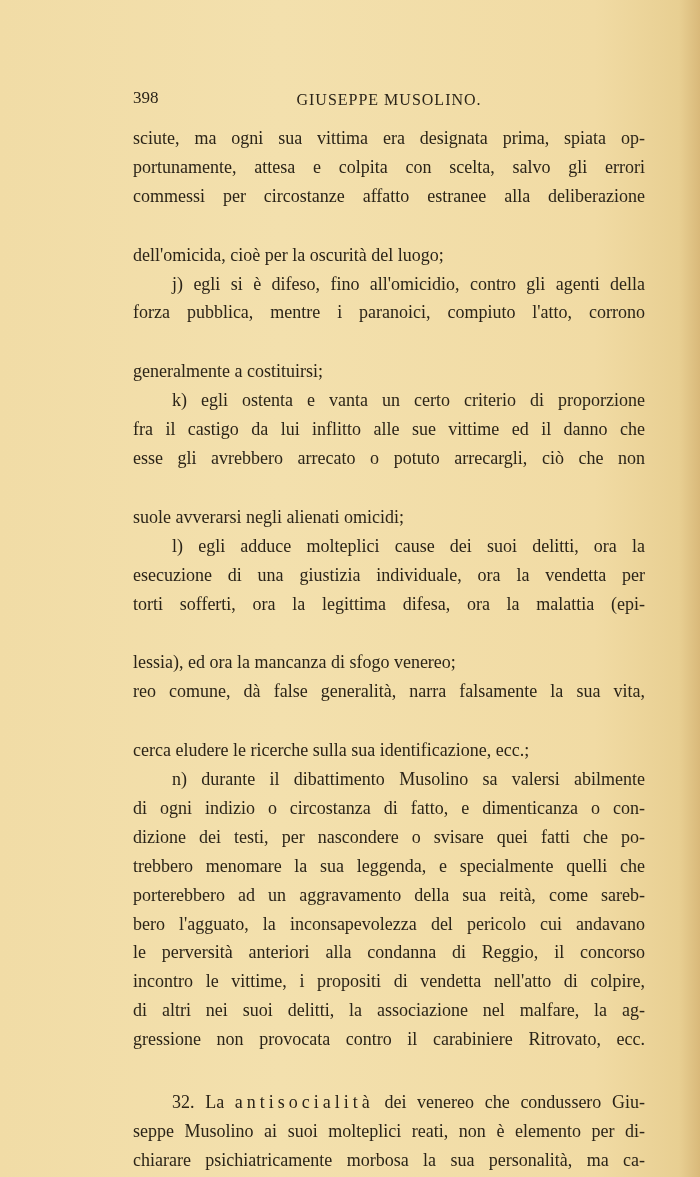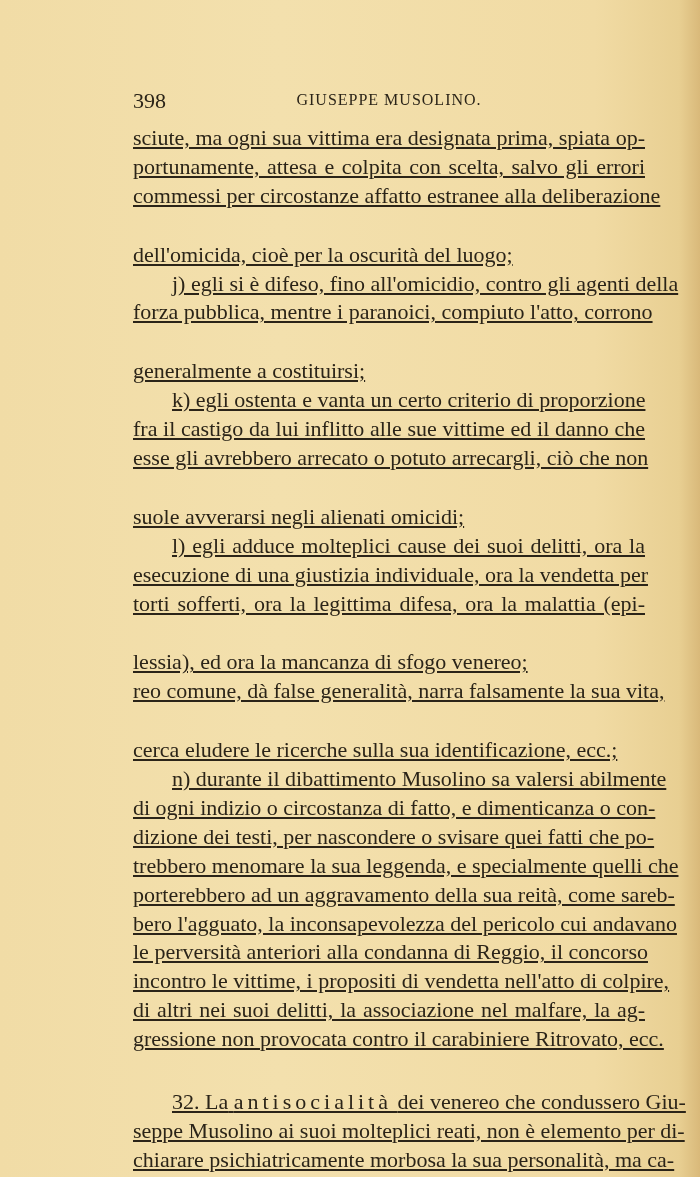--- a/index.html
+++ b/index.html
@@ -7,31 +7,31 @@
       width: 700px; height: 1177px; overflow: hidden;
       background: linear-gradient(90deg, #f1dca6 0%, #f3e0ad 40%, #f1dba4 85%, #e8cf92 97%, #d9b97a 100%);
       font-family: "Liberation Serif", "DejaVu Serif", serif;
       color: #2b2418;
       position: relative;
     }
     .page { position: absolute; left: 0; top: 0; width: 700px; height: 1177px; }
     .header {
       position: absolute; top: 88px; left: 133px; width: 512px; height: 24px;
     }
-    .page-number { position: absolute; left: 0; top: 0; font-size: 22px; }
+    .page-number { position: absolute; left: 0; top: 0; font-size: 17px; }
     .running-title {
       position: absolute; left: 0; right: 0; top: 3px; text-align: center;
       font-size: 16px; letter-spacing: 1px;
     }
     .body-text {
       position: absolute; left: 133px; top: 124px; width: 512px;
     }
     .line {
-      font-size: 22px; line-height: 28.9px; height: 28.9px;
-      white-space: nowrap; text-align: justify; text-align-last: justify; text-decoration: underline;
+      font-size: 18px; line-height: 28.9px; height: 28.9px;
+      white-space: nowrap; text-align: justify; text-align-last: justify;
     }
     .line.last { text-align-last: left; margin-top: 30px; }
     .line.indent { padding-left: 39px; }
     .gap { height: 34px; }
     .spaced { letter-spacing: 4px; }
   </style>
 </head>
 <body>
 
 <div class="page">

